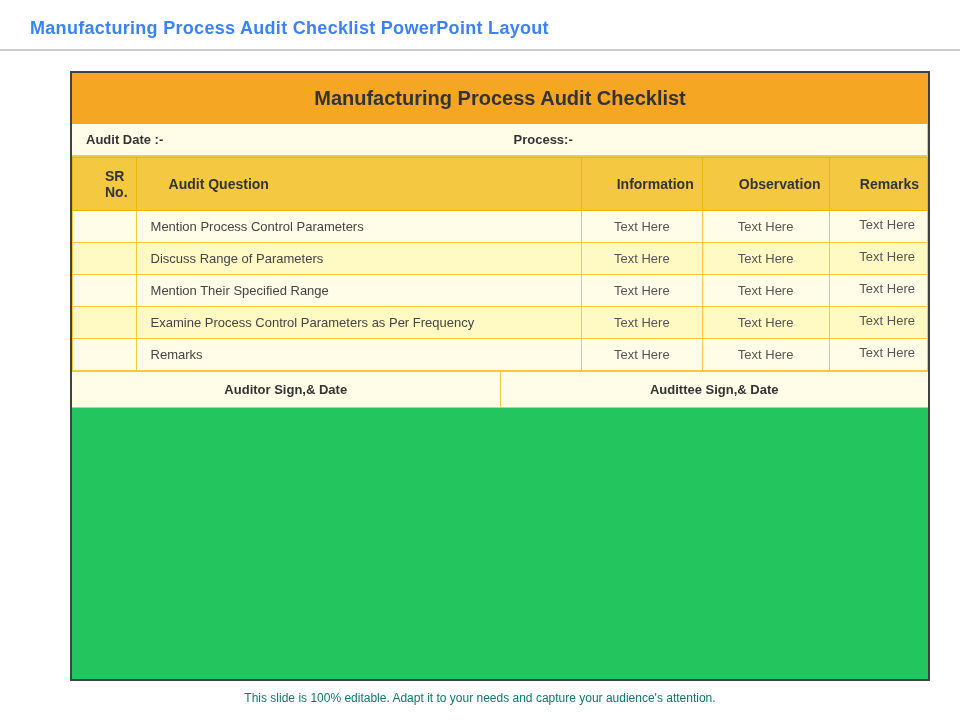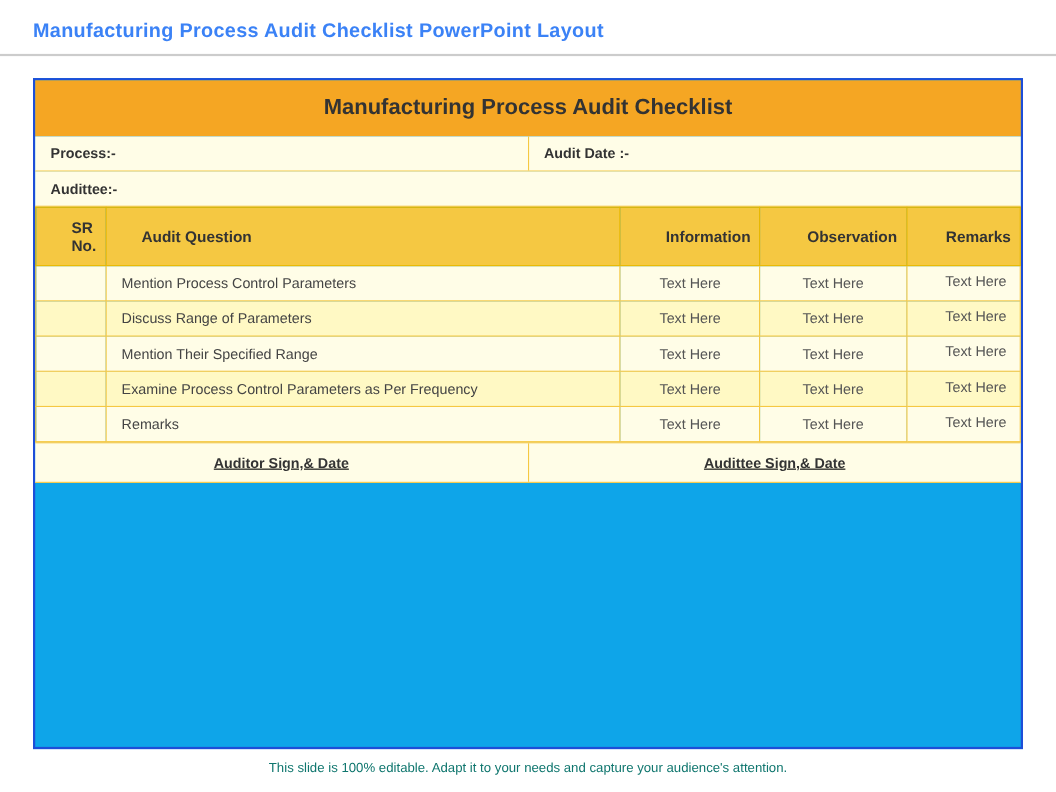--- a/index.html
+++ b/index.html
@@ -32,23 +32,24 @@
       color: #3b82f6;
       letter-spacing: 0.3px;
     }
     .main-content {
       flex: 1;
       padding: 20px 30px 10px 30px;
       display: flex;
       flex-direction: column;
     }
     .checklist-container {
-      border: 2px solid #1d4ed8;
-      background: #0ea5e9;
-      flex: 1;
+      border: 2px solid #404040;
+      background: #22c55e;
+      flex: 1;
+      margin-left: 40px;
     }
     .checklist-title-row {
       background: #f5a623;
       padding: 14px 10px;
       text-align: center;
     }
     .checklist-title-row span {
       font-size: 20px;
       font-weight: bold;
       color: #333333;
@@ -122,21 +123,20 @@
       text-align: right;
       padding-right: 12px;
       vertical-align: top;
       padding-top: 6px;
     }
     .footer-sign-row {
       background: #fffde7;
       display: flex;
       border-top: 1px solid #f5c842;
       border-bottom: 1px solid #f5c842;
-      text-decoration: underline;
     }
     .sign-cell {
       flex: 1;
       text-align: center;
       padding: 10px;
       font-size: 13px;
       font-weight: bold;
       color: #333333;
     }
     .sign-cell-left {
@@ -159,26 +159,25 @@
   </div>
 
   <div class="main-content">
     <div class="checklist-container">
 
       <div class="checklist-title-row">
         <span>Manufacturing Process Audit Checklist</span>
       </div>
 
       <div class="meta-row">
+        <div class="meta-cell meta-cell-right">Audit Date :-</div>
         <div class="meta-cell meta-cell-left">Process:-</div>
-        <div class="meta-cell meta-cell-right">Audit Date :-</div>
       </div>
 
       <div class="meta-row">
-        <div class="meta-cell meta-cell-right">Audittee:-</div>
       </div>
 
       <div class="table-wrapper">
         <table>
           <thead>
             <tr>
               <th class="left">SR No.</th>
               <th class="left">Audit Question</th>
               <th>Information</th>
               <th>Observation</th>

